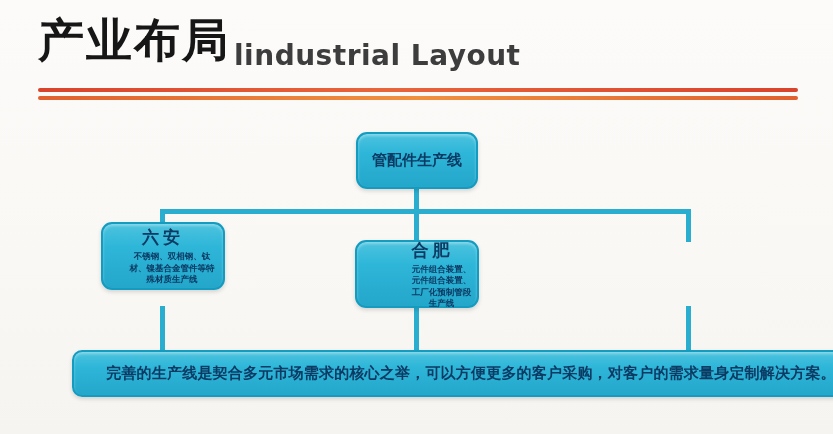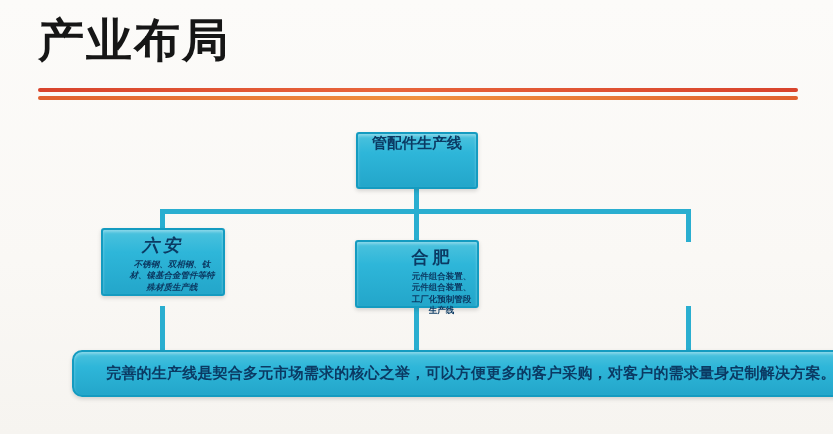--- a/index.html
+++ b/index.html
@@ -37,24 +37,24 @@
   
   .conn{position:absolute;background:var(--connector);}
   .conn.v{width:5px;}
   .conn.h{height:5px;}
 
   
   .node{
     position:absolute;
     background:linear-gradient(180deg,#4cc3de 0%,var(--box-fill) 35%,#23a6ca 100%);
     border:2px solid var(--box-border);
-    border-radius:3px;
+    border-radius:11px;
     box-shadow:inset 0 2px 3px rgba(255,255,255,.35), 0 2px 4px rgba(0,0,0,.15);
     color:var(--navy);
-    display:flex;flex-direction:column;align-items:center;justify-content:flex-start;
+    display:flex;flex-direction:column;align-items:center;justify-content:center;
     text-align:center;box-sizing:border-box;
   }
   .node.root{left:356px;top:132px;width:122px;height:57px;}
   .node.root .lbl{font-size:15px;font-weight:800;}
   .node.city{width:124px;height:68px;padding:4px 5px;}
   .city .name{font-size:17px;font-weight:800;letter-spacing:4px;margin-bottom:2px;}
   .city .desc{font-size:8.5px;font-weight:700;line-height:1.35;margin-left:18px;}
 
   
   .footer-bar{
@@ -71,39 +71,40 @@
     white-space:nowrap;letter-spacing:0.2px;
   }
 </style>
 </head>
 <body>
 
 <div class="stage">
 
   <header class="hdr">
     <span class="t-zh">产业布局</span>
+    <span class="t-en">lindustrial Layout</span>
   </header>
 
   <div class="rule rule1"></div>
   <div class="rule rule2"></div>
 
   <div class="conn v" style="left:414px;top:188px;height:23px"></div>
   <div class="conn h" style="left:160px;top:209px;width:531px"></div>
   <div class="conn v" style="left:160px;top:209px;height:33px"></div>
   <div class="conn v" style="left:414px;top:209px;height:33px"></div>
   <div class="conn v" style="left:686px;top:209px;height:33px"></div>
   <div class="conn v" style="left:160px;top:306px;height:46px"></div>
   <div class="conn v" style="left:414px;top:306px;height:46px"></div>
   <div class="conn v" style="left:686px;top:306px;height:46px"></div>
 
   <div class="node root">
     <span class="lbl">管配件生产线</span>
   </div>
 
-  <div class="node city" style="left:101px;top:228px;font-style:italic;">
+  <div class="node city" style="left:101px;top:222px;">
     <span class="name">六安</span>
     <span class="desc">不锈钢、双相钢、钛材、镍基合金管件等特殊材质生产线</span>
   </div>
 
   <div class="node city" style="left:355px;top:240px;padding-left:36px;">
     <span class="name">合肥</span>
     <span class="desc">元件组合装置、元件组合装置、工厂化预制管段生产线</span>
   </div>
 
 

